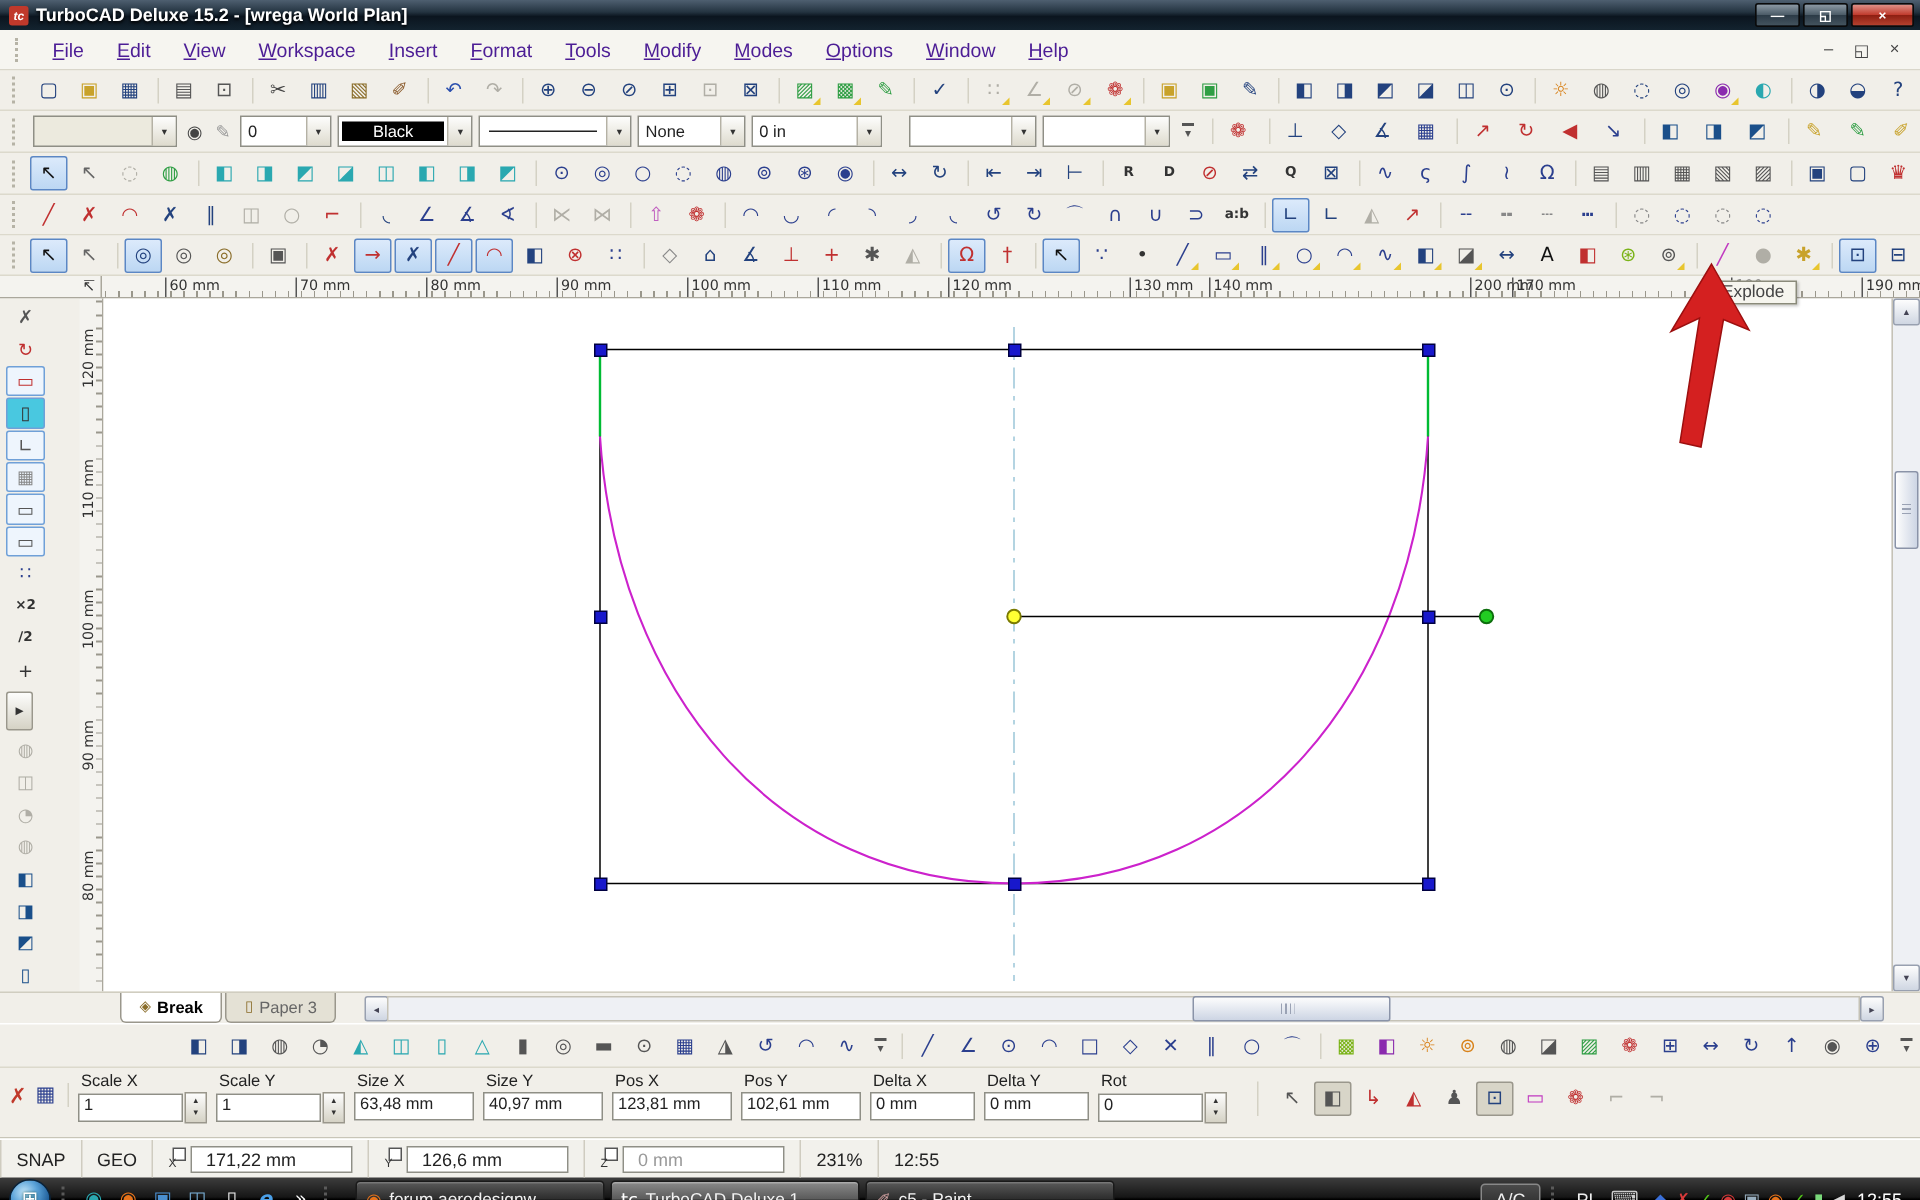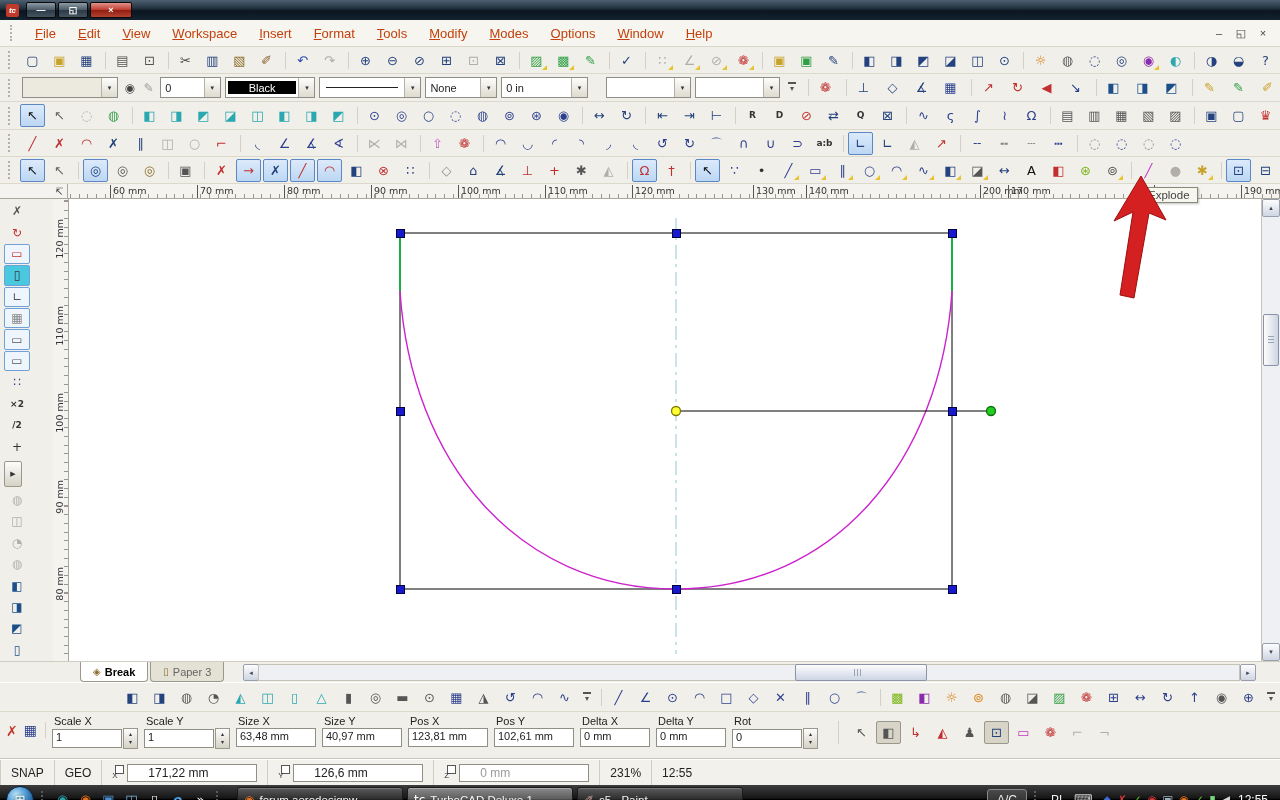--- a/index.html
+++ b/index.html
@@ -11,21 +11,21 @@
   .appicon{width:13px;height:13px;background:#c0392b;border-radius:2px;color:#fff;font-size:8px;font-weight:bold;
     display:flex;align-items:center;justify-content:center;margin:0 5px 0 2px;font-style:italic;}
   .titlebar .title{flex:1;text-shadow:0 1px 2px #000;}
   .winbtn{width:28px;height:14px;margin-left:2px;border:1px solid #0a0a0a;border-radius:2px;
     background:linear-gradient(180deg,#8d9aa5,#4a5a66 50%,#2c3b47 52%,#44545f);color:#fff;font-size:9px;
     display:flex;align-items:center;justify-content:center;line-height:1;}
   .winbtn.close{width:40px;background:linear-gradient(180deg,#e0938a,#c0392b 50%,#8e1f12 52%,#b5422f);}
   
   .menubar{height:26px;background:#f6f5f0;border-bottom:1px solid #d9d6ca;display:flex;align-items:center;padding-left:10px;}
   .menubar .grip{width:4px;height:16px;border-left:2px dotted #b6b3a6;margin-right:8px;}
-  .menuitem{display:inline-block;padding:3px 11px;font-size:13px;color:#c2410c;}
+  .menuitem{display:inline-block;padding:3px 11px;font-size:13px;color:#4c1d95;}
   .menuitem::first-letter{text-decoration:underline;}
   .mwin{margin-left:auto;display:flex;gap:8px;padding-right:10px;color:#444;font-size:11px;}
   .mwin span{width:14px;text-align:center;}
   
   .tb{height:26px;background:#f1efe9;border-bottom:1px solid #dcd9cc;display:flex;align-items:center;
       gap:2px;padding-left:8px;overflow:hidden;}
   .tb .grip{flex:none;width:3px;height:18px;border-left:2px dotted #b6b3a6;margin-right:5px;}
   .ticon{flex:none;width:23px;height:21px;display:flex;align-items:center;justify-content:center;
     font-family:"DejaVu Sans",sans-serif;font-size:13px;line-height:1;color:#23427e;position:relative;
     border:1px solid transparent;border-radius:2px;}
@@ -113,21 +113,21 @@
   .fld.hassp .spin{display:flex;}
   .insp-icons{display:flex;align-items:center;gap:2px;margin-left:14px;margin-top:6px;border-left:1px solid #d4d1c4;padding-left:10px;}
   .ticon.actbg{background:#d8d5c8;border-color:#9a978c;}
   
   .statusbar{height:25px;background:#f2f1ec;border-top:1px solid #fff;display:flex;align-items:center;font-size:12px;color:#222;}
   .statusbar .msg{flex:1;padding-left:8px;}
   .scell{border-left:1px solid #cfccc0;height:100%;display:flex;align-items:center;justify-content:center;padding:0 10px;}
   .axbadge{display:flex;flex-direction:column;align-items:flex-start;margin-right:3px;line-height:1;}
   .axbadge .sq{width:7px;height:7px;border:1px solid #555;background:#fff;margin-left:3px;}
   .axbadge .ltr{font-size:8px;color:#333;margin-top:-2px;}
-  .sval{width:88px;height:16px;background:#fff;border:1px solid #8f8f86;padding:0 20px;display:flex;align-items:center;font-size:12px;}
+  .sval{width:88px;height:16px;background:#fff;border:1px solid #8f8f86;padding:0 9px;display:flex;align-items:center;font-size:12px;}
   .sval.gray{color:#999;}
   
   .taskbar{height:29px;background:linear-gradient(180deg,#3d3d3d 0%,#161616 45%,#000 50%,#0a0a0a 100%);
     display:flex;align-items:center;color:#fff;gap:4px;padding:0 6px;}
   .orb{width:26px;height:26px;border-radius:50%;flex:none;
     background:radial-gradient(circle at 35% 30%,#bfe3f7 0%,#5aa2d8 35%,#1c5a96 70%,#0a2f55 100%);
     border:1px solid #0a2238;display:flex;align-items:center;justify-content:center;
     color:#fff;font-family:"DejaVu Sans",sans-serif;font-size:13px;text-shadow:0 0 2px #044;}
   .tgrip{width:4px;height:18px;border-left:2px dotted #5a5a5a;margin:0 3px;}
   .ql{display:flex;align-items:center;gap:6px;font-family:"DejaVu Sans",sans-serif;font-size:13px;}
@@ -150,20 +150,21 @@
     box-shadow:1px 1px 2px rgba(0,0,0,.25);padding:1px 7px;font-size:11.5px;color:#444;}
   .annsvg{position:absolute;left:0;top:0;z-index:70;pointer-events:none;}
 </style>
 </head>
 <body>
 
 <div id="app">
 
   <div class="titlebar">
     <span class="appicon">tc</span>
+    <span class="title">TurboCAD Deluxe 15.2 - [wrega World Plan]</span>
     <span class="winbtn">—</span>
     <span class="winbtn">◱</span>
     <span class="winbtn close">×</span>
   </div>
 
   <div class="menubar">
     <span class="grip"></span>
     <span><span class="menuitem">File</span><span class="menuitem">Edit</span><span class="menuitem">View</span><span class="menuitem">Workspace</span><span class="menuitem">Insert</span><span class="menuitem">Format</span><span class="menuitem">Tools</span><span class="menuitem">Modify</span><span class="menuitem">Modes</span><span class="menuitem">Options</span><span class="menuitem">Window</span><span class="menuitem">Help</span></span>
     <span class="mwin">
       <span>–</span>

